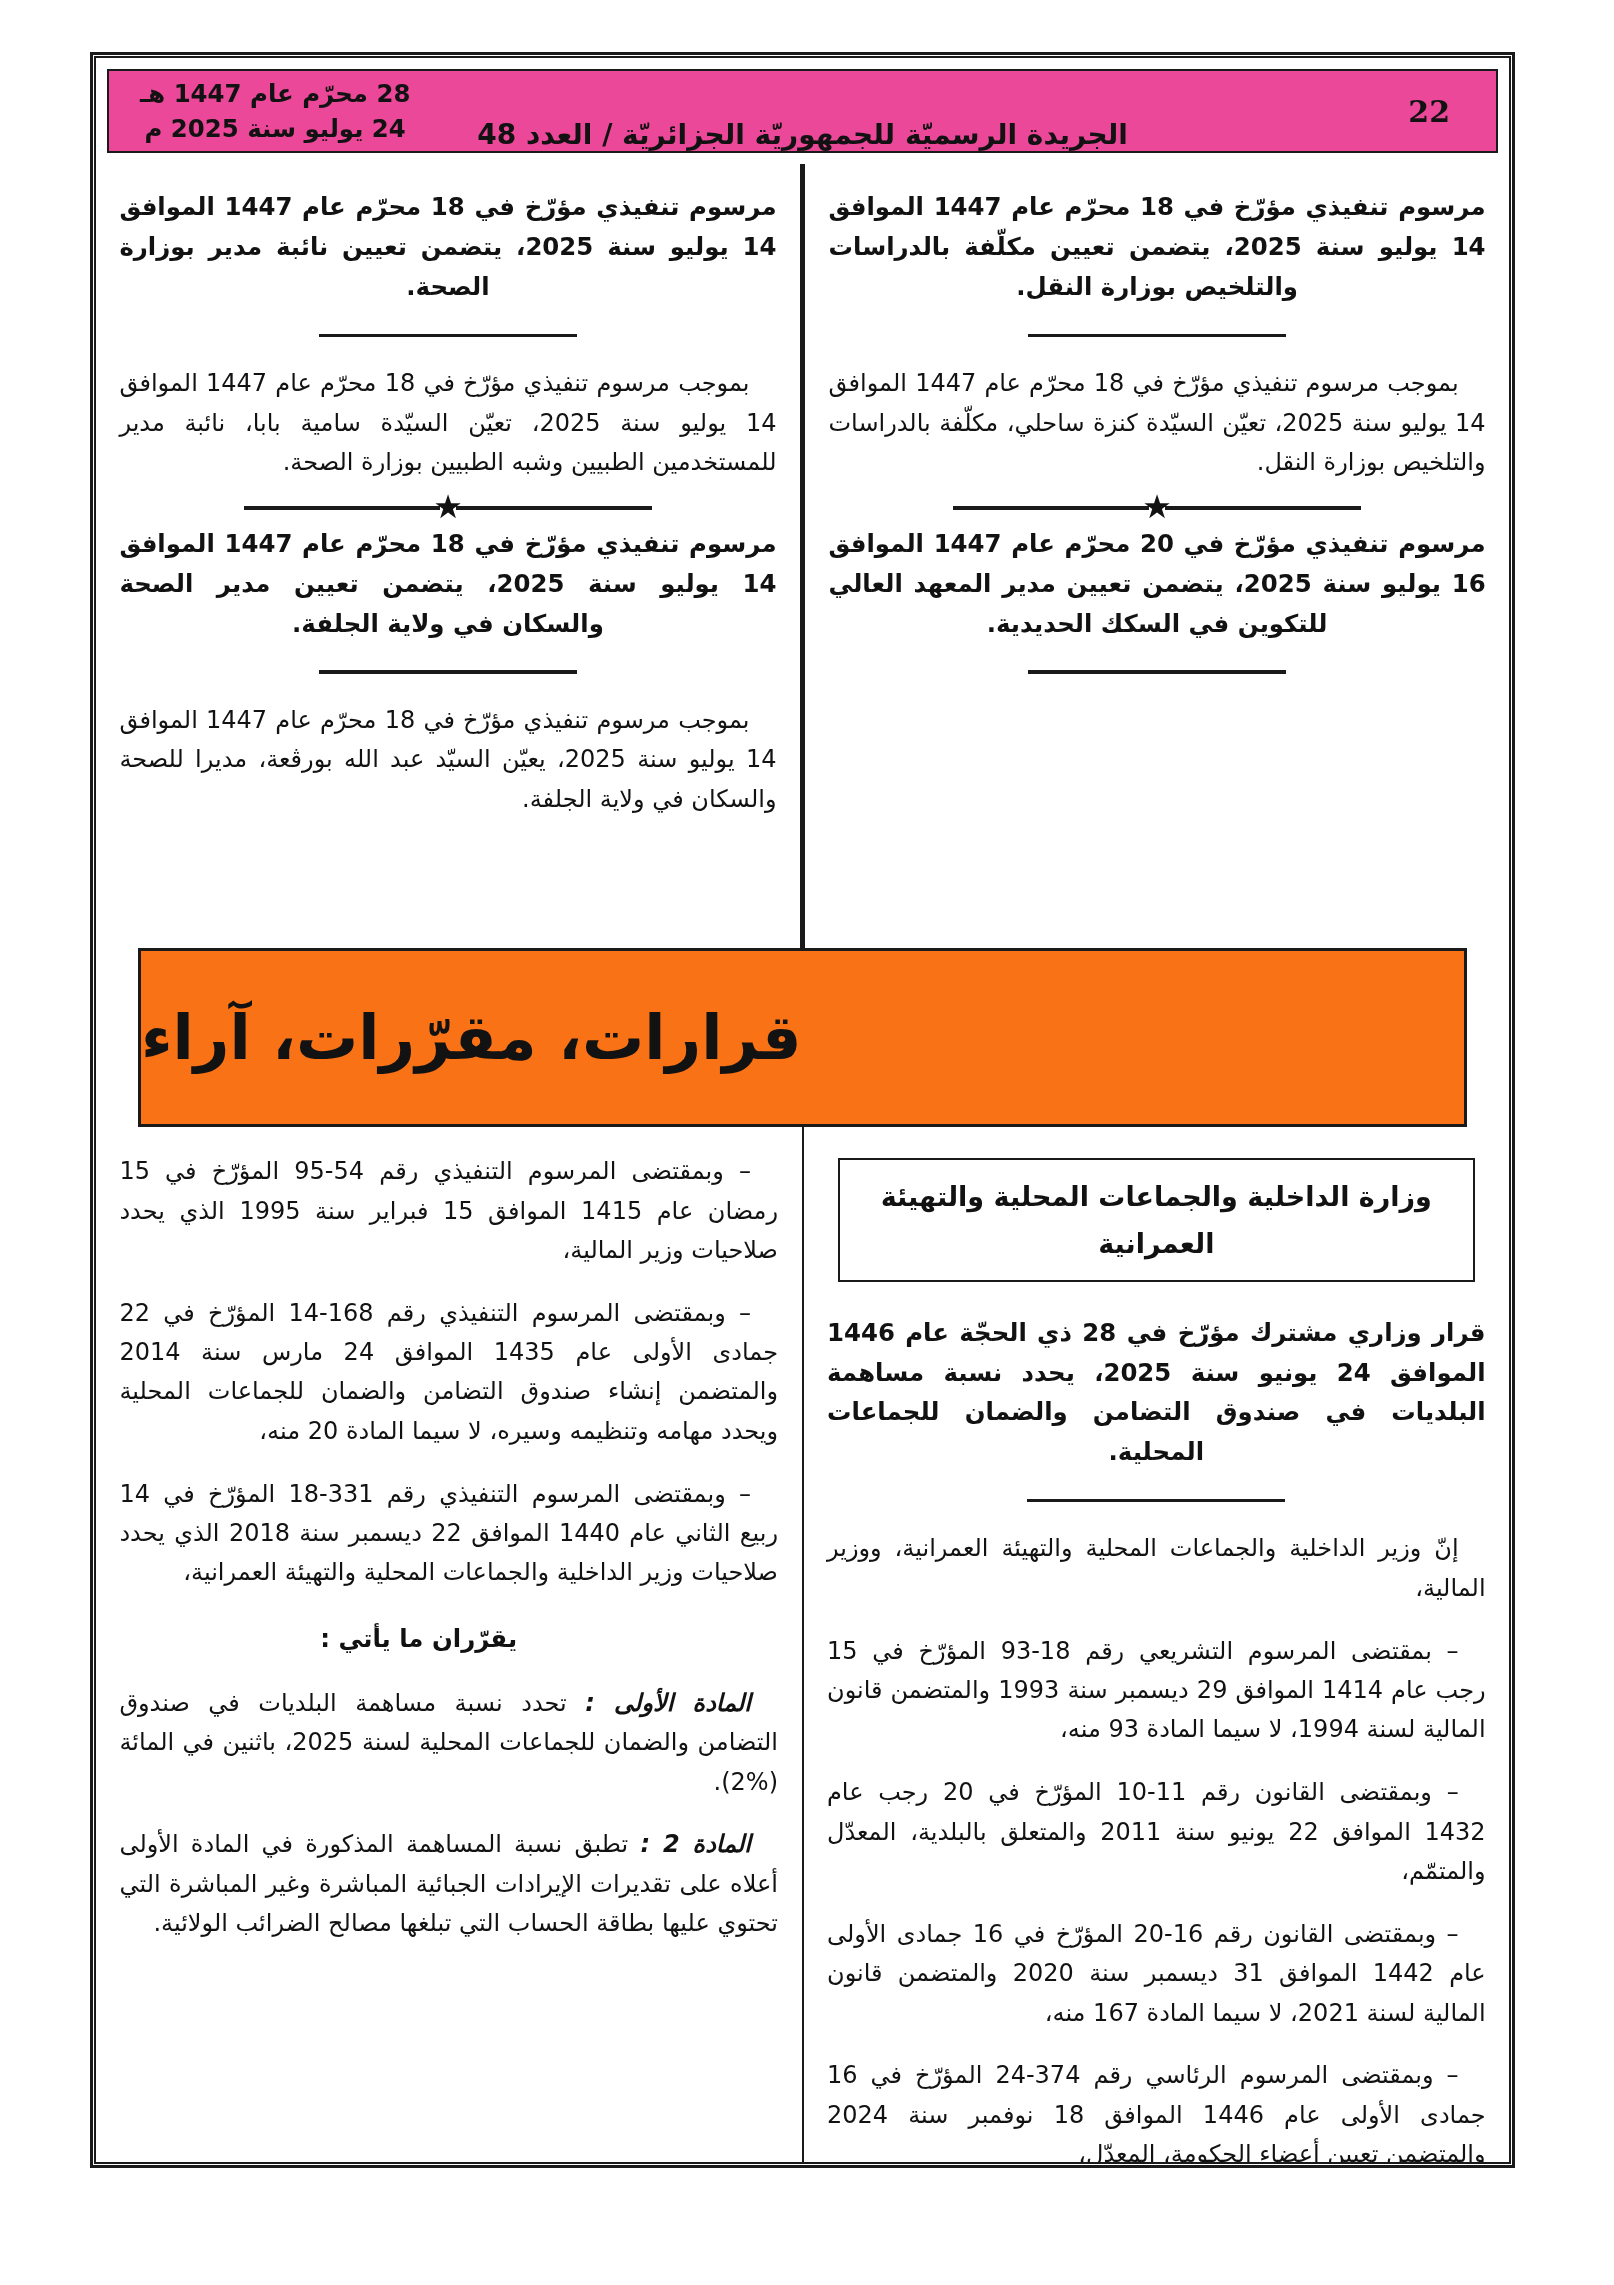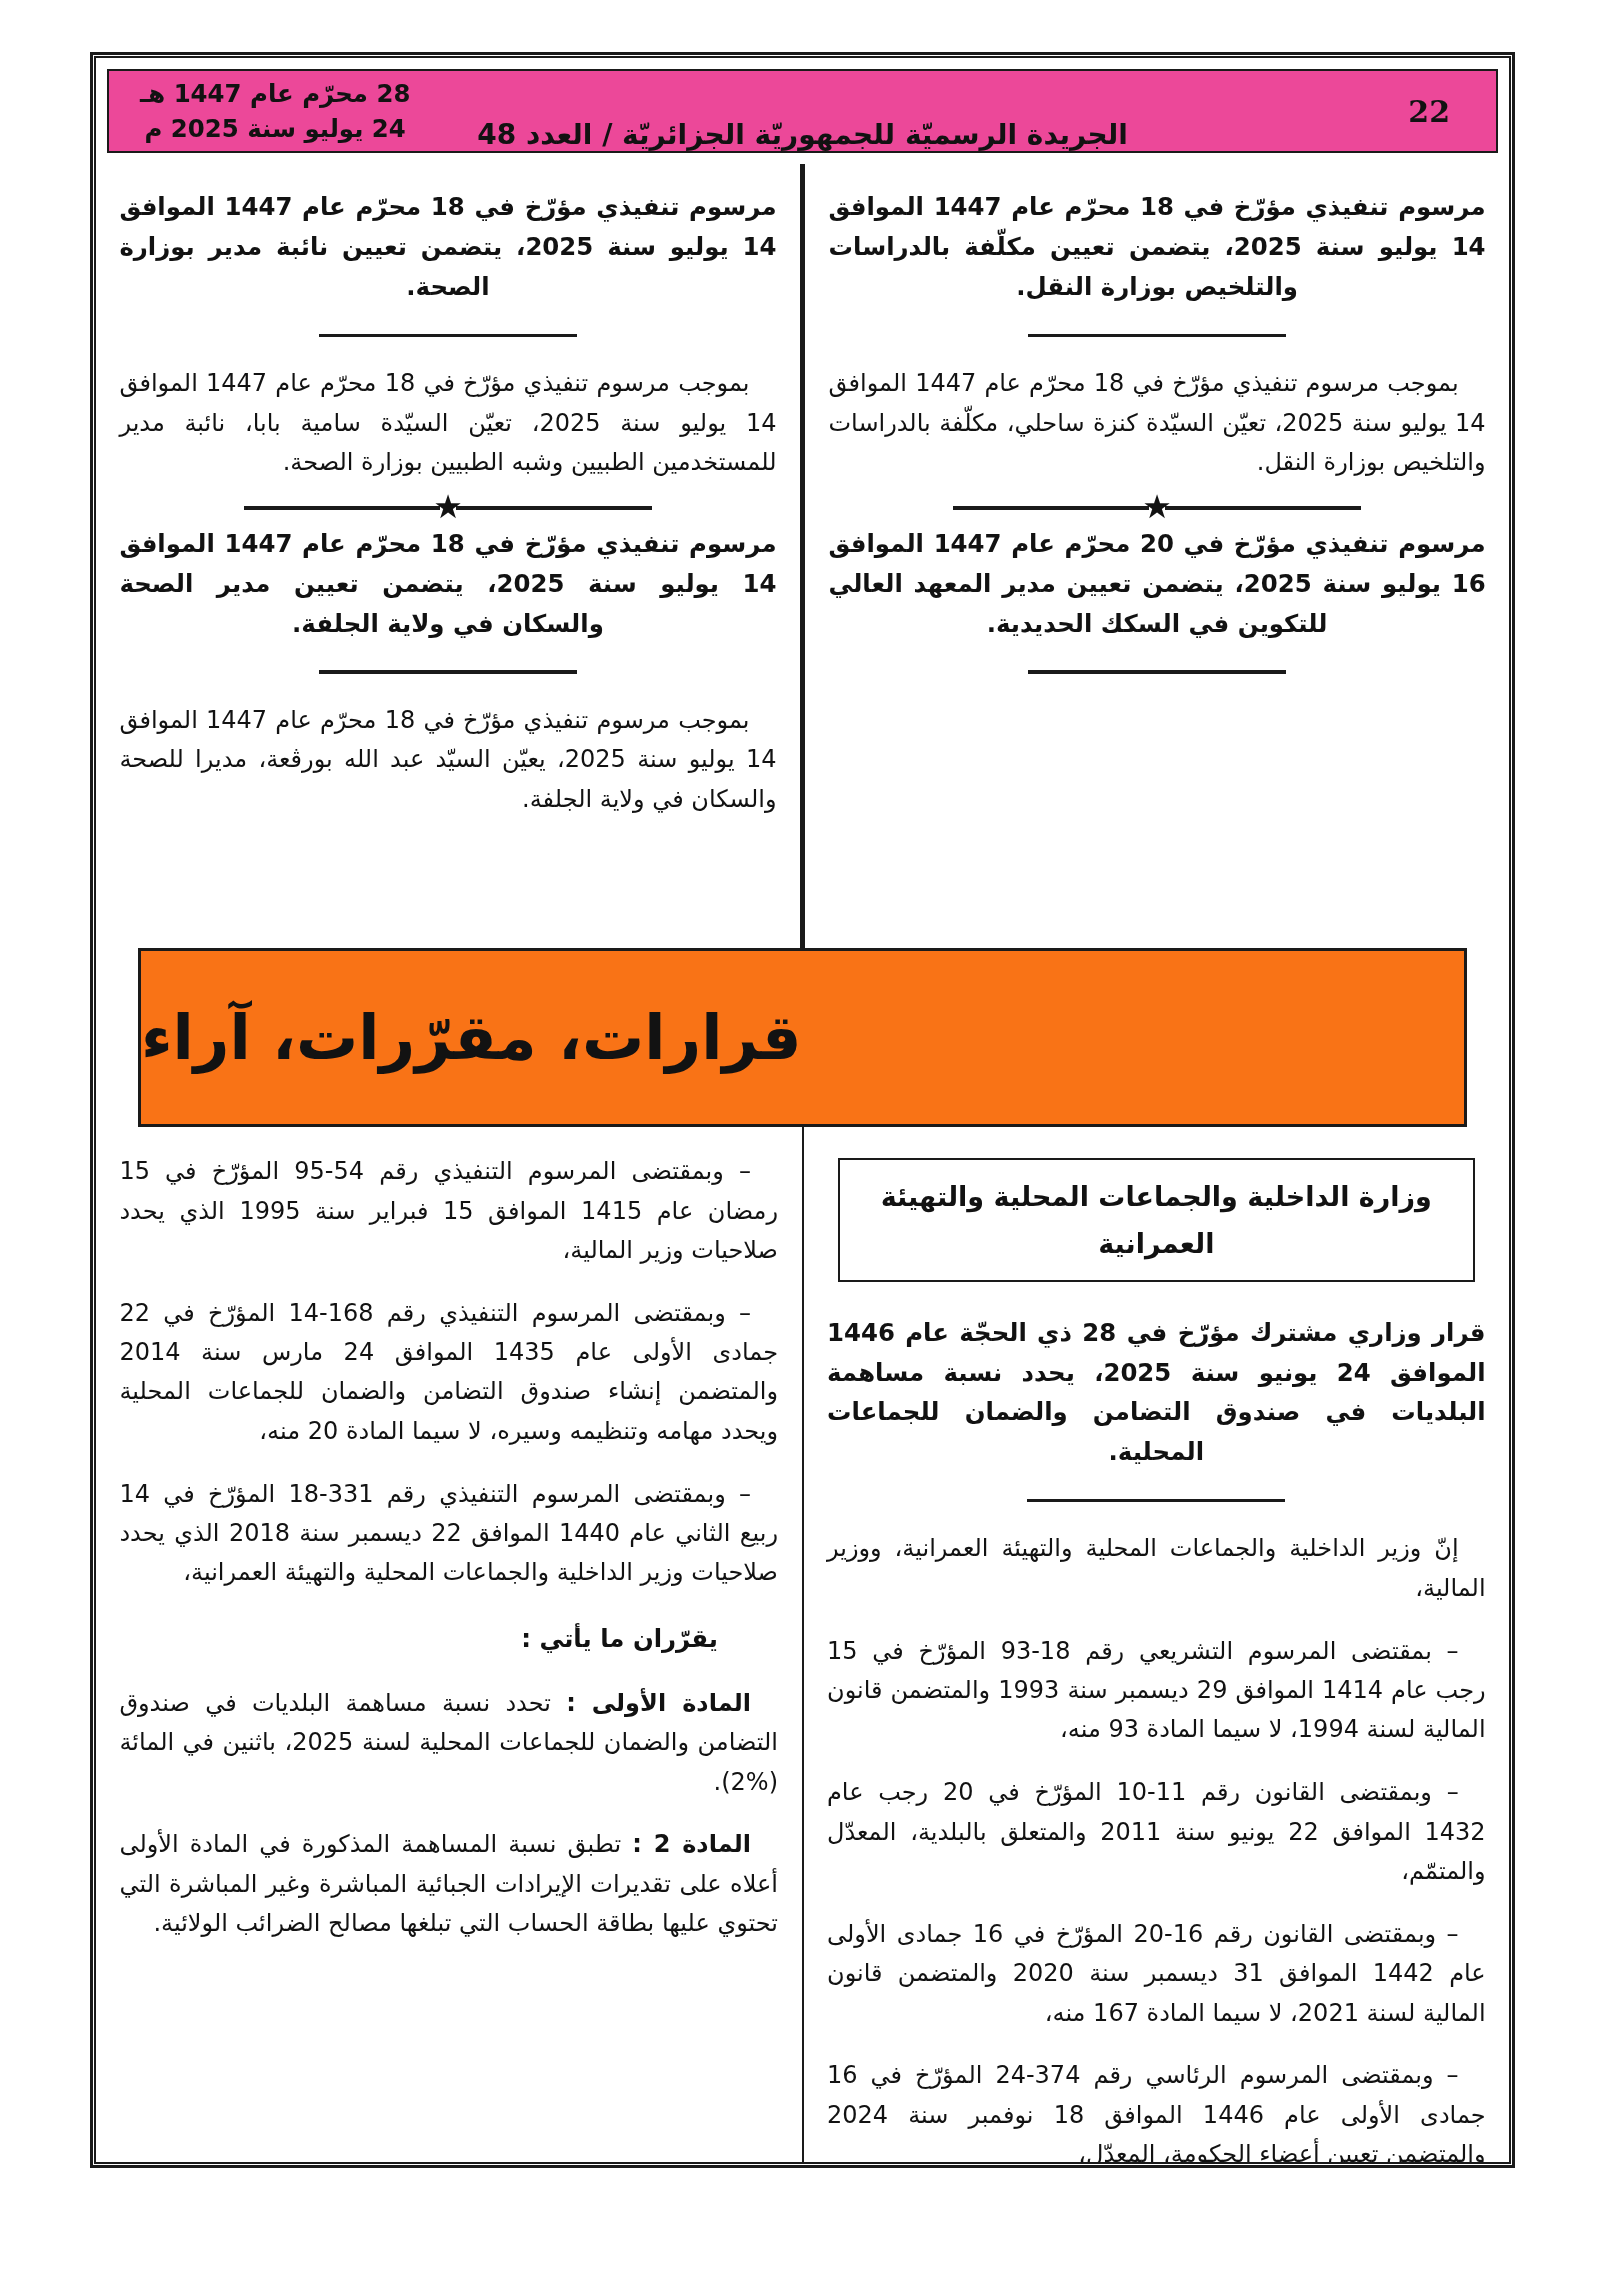--- a/index.html
+++ b/index.html
@@ -61,24 +61,24 @@
     flex:none; margin:0 42px; height:173px; border:3.6px solid #1a1a1a;
     background:#f97316; display:flex; align-items:center; justify-content:flex-start;
   }
   .banner-text { font-weight:bold; font-size:62px; direction:rtl; letter-spacing:1.8px; }
   
   .ministry-box {
     border:2.7px solid #1a1a1a; margin:22px 11px 31px 11px; padding:12.7px 23.5px;
     text-align:center; font-weight:bold; font-size:27px; line-height:1.75;
   }
   .decide {
-    font-weight:bold; font-size:24.4px; text-align:right;
+    font-weight:bold; font-size:24.4px; text-align:center;
     margin:31px 60px 31px 0;
   }
-  .article-label { font-weight:bold; }
+  .article-label { font-weight:bold;font-style:italic; }
 </style>
 </head>
 <body>
 
 <div class="frame">
   <div class="frame-inner">
 
     <header class="masthead">
       <div class="dates">
         <div>28 محرّم عام 1447 هـ</div>

